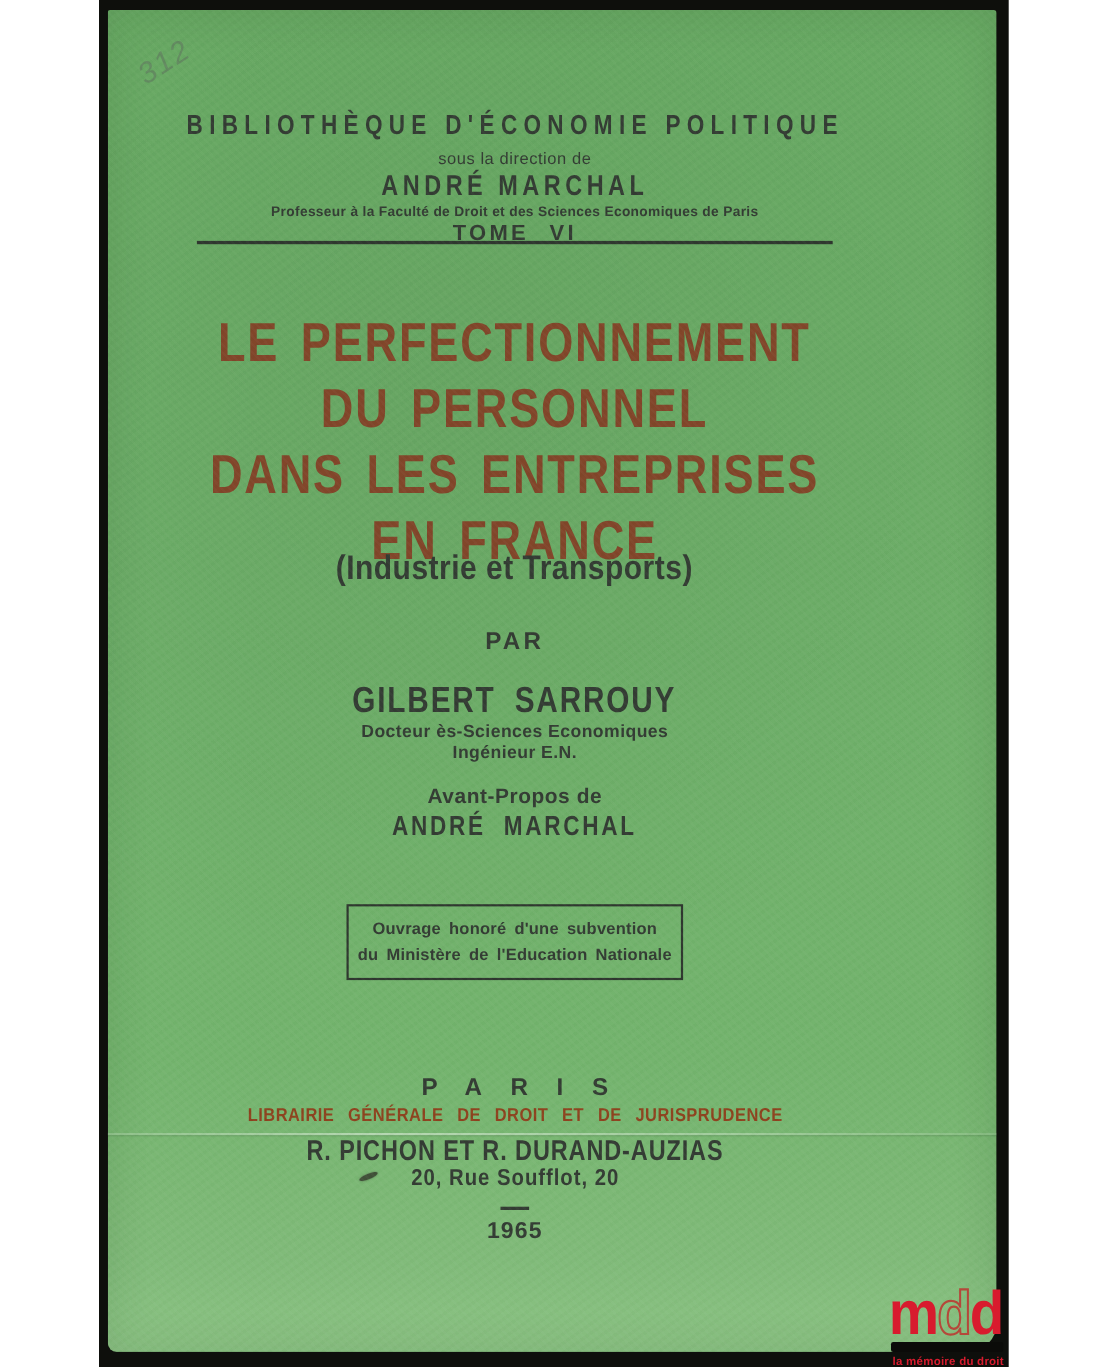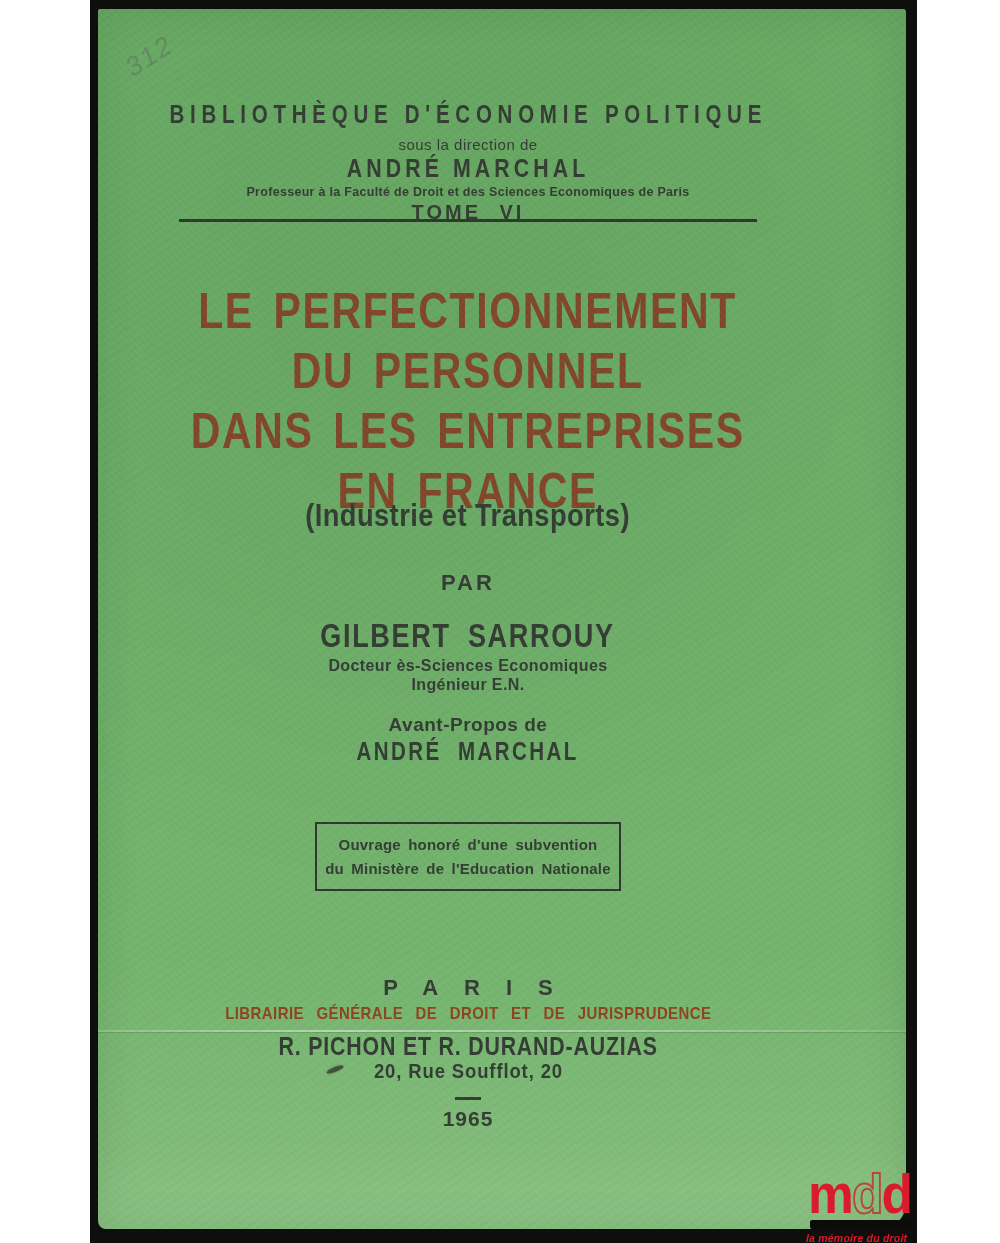--- a/index.html
+++ b/index.html
@@ -134,23 +134,23 @@
   .mdd-d-outline {
     color: transparent;
     -webkit-text-stroke: 2px #b5483a;
   }
   .mdd-bar {
     position: absolute; left: 4px; top: 52px; width: 102px; height: 9px;
     background: #0b0b09; border-radius: 2px;
   }
   .mdd-tagline {
     position: absolute; left: 0; top: 64px; width: 112px;
-    text-align: left;
+    text-align: center;
     font-size: 10.5px; font-weight: bold; color: #d81b2e;
-    letter-spacing: 0.2px; white-space: nowrap; font-style: italic;
+    letter-spacing: 0.2px; white-space: nowrap;
   }
 </style>
 </head>
 <body>
 
 <div id="stage">
 
   <div id="backdrop"></div>
 
   <div id="cover">

